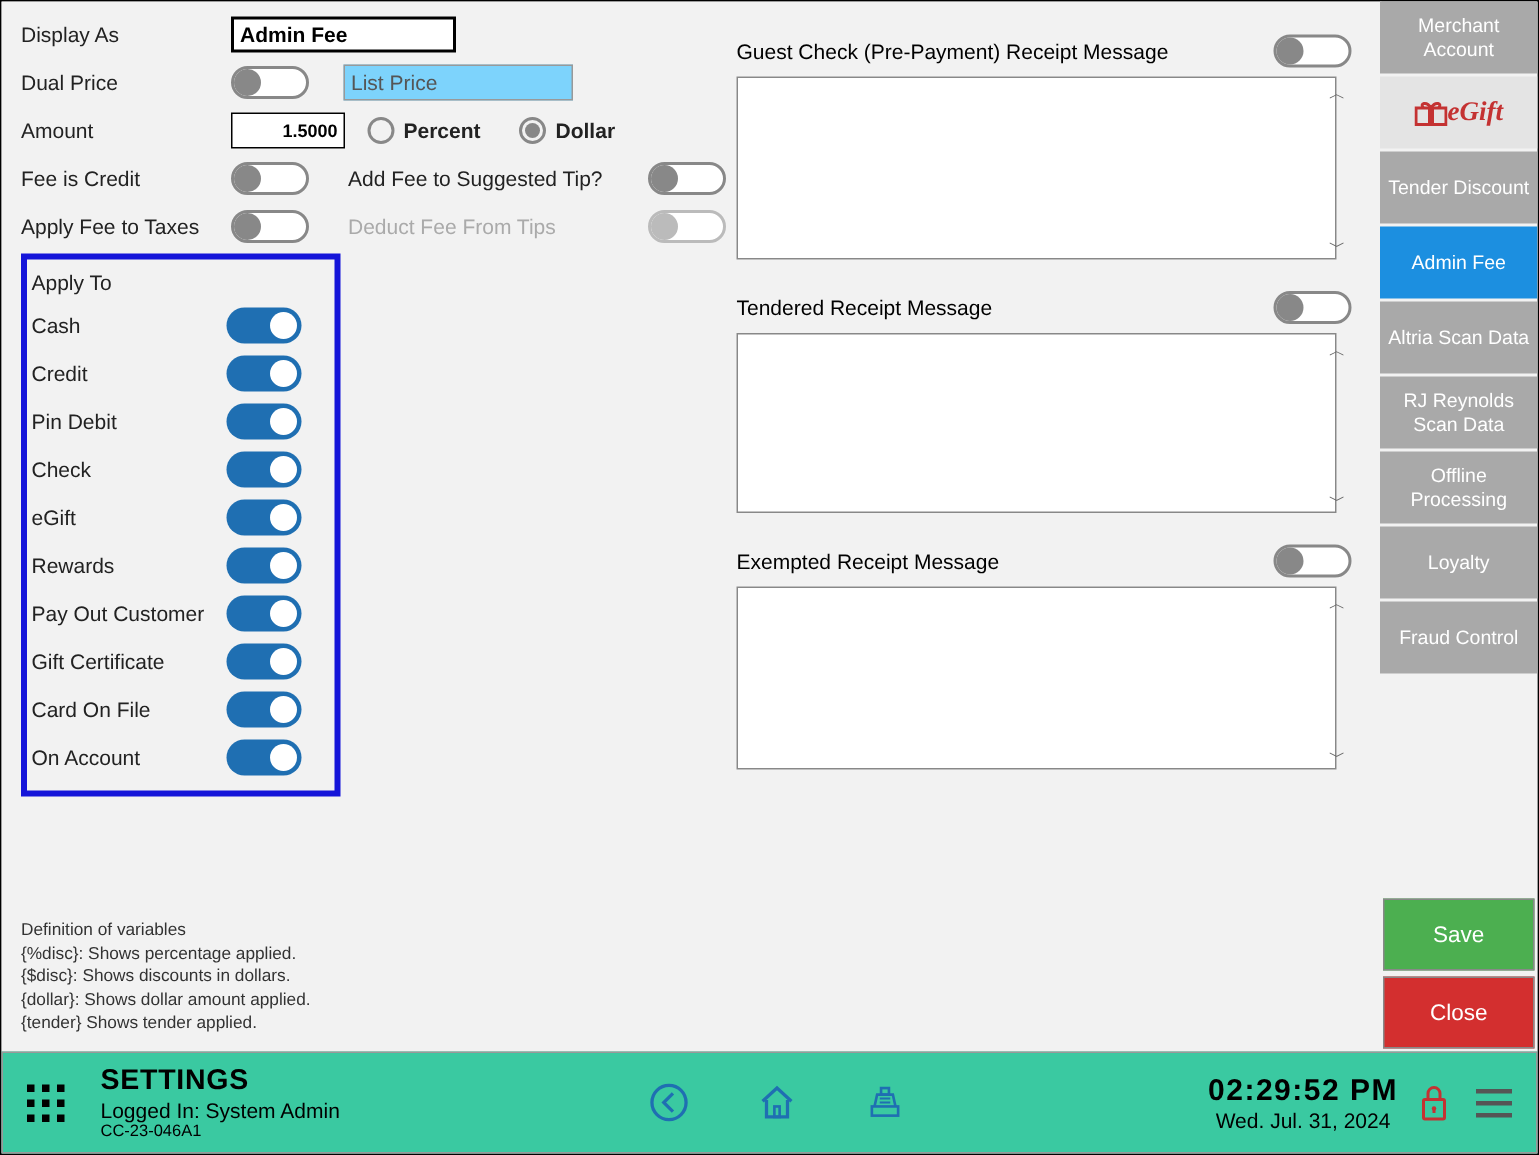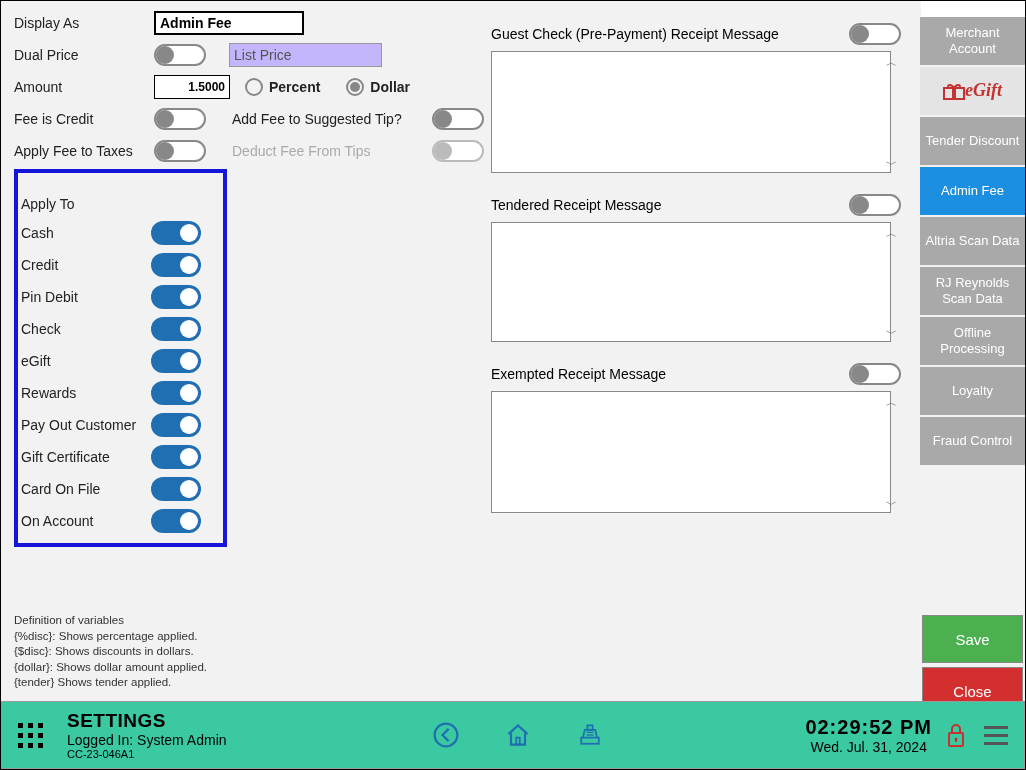--- a/index.html
+++ b/index.html
@@ -44,21 +44,21 @@
     border: 1px solid #000;
     font-weight: bold;
     font-size: 12px;
     text-align: right;
     padding: 0 4px;
     background: #fff;
   }
   .txt-gray {
     width: 153px; height: 24px;
     border: 1px solid #999;
-    background: #c4b5fd;
+    background: #7dd3fc;
     color: #555;
     font-size: 14px;
     padding: 0 4px;
   }
   
   
   .tg {
     position: relative;
     width: 52px; height: 22px;
     border-radius: 11px;
@@ -123,21 +123,21 @@
     font-family: Arial; font-size:13px; padding:4px;
   }
   .txtarea.h1 { height:122px; }
   .txtarea.h2 { height:120px; }
   .txtarea.h3 { height:122px; }
   .scroll-dots { position:absolute; right:4px; top:4px; font-size:11px; color:#666; }
   .scroll-dots.bot { top:auto; bottom:4px; }
   
   
   .sidebar {
-    position:absolute; right:0; top:16px; width:105px; height:700px;
+    position:absolute; right:0; top:0; width:105px; height:700px;
     background:#f2f2f2;
     display:flex; flex-direction:column;
   }
   .sb-btn {
     height:48px; display:flex; align-items:center; justify-content:center;
     text-align:center; font-size:13px; color:#fff;
     background:#a9a9a9; margin-bottom:2px; line-height:1.2;
     padding:0 4px;
   }
   .sb-btn.active { background:#1c8fe0; color:#fff; font-weight:normal; }
@@ -210,21 +210,21 @@
     </div>
     <div class="row">
       <span class="lbl">Apply Fee to Taxes</span>
       <div class="tg gray-off"></div>
       <span style="width:26px;"></span>
       <span class="disabled-txt" style="width:200px;">Deduct Fee From Tips</span>
       <div class="tg gray-disabled"></div>
     </div>
 
     <div class="apply-box">
-      <div class="row" style="height:26px;margin-top:16px;">
+      <div class="row" style="height:26px;">
           <span class="lbl">Apply To</span>
         </div>
       <div class="row">
           <span class="lbl">Cash</span>
           <div class="big-tg"></div>
         </div>
       <div class="row">
           <span class="lbl">Credit</span>
           <div class="big-tg"></div>
         </div>

